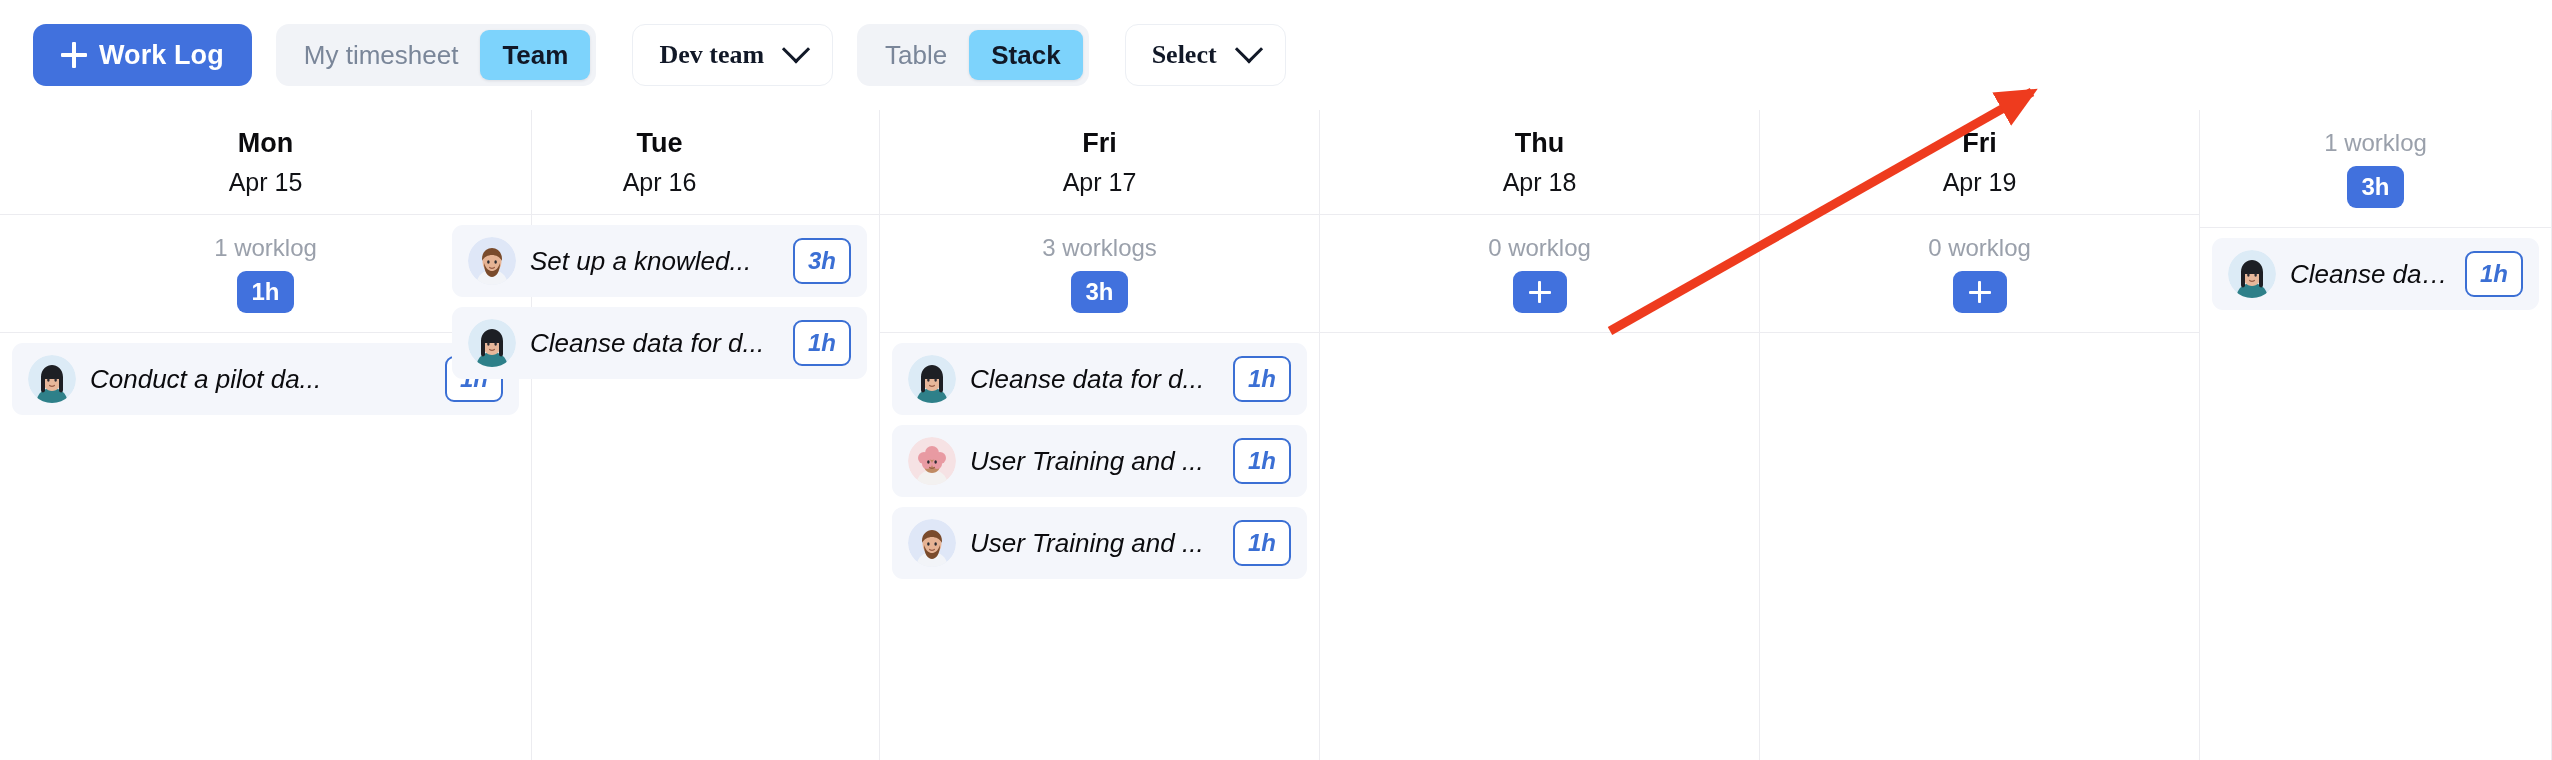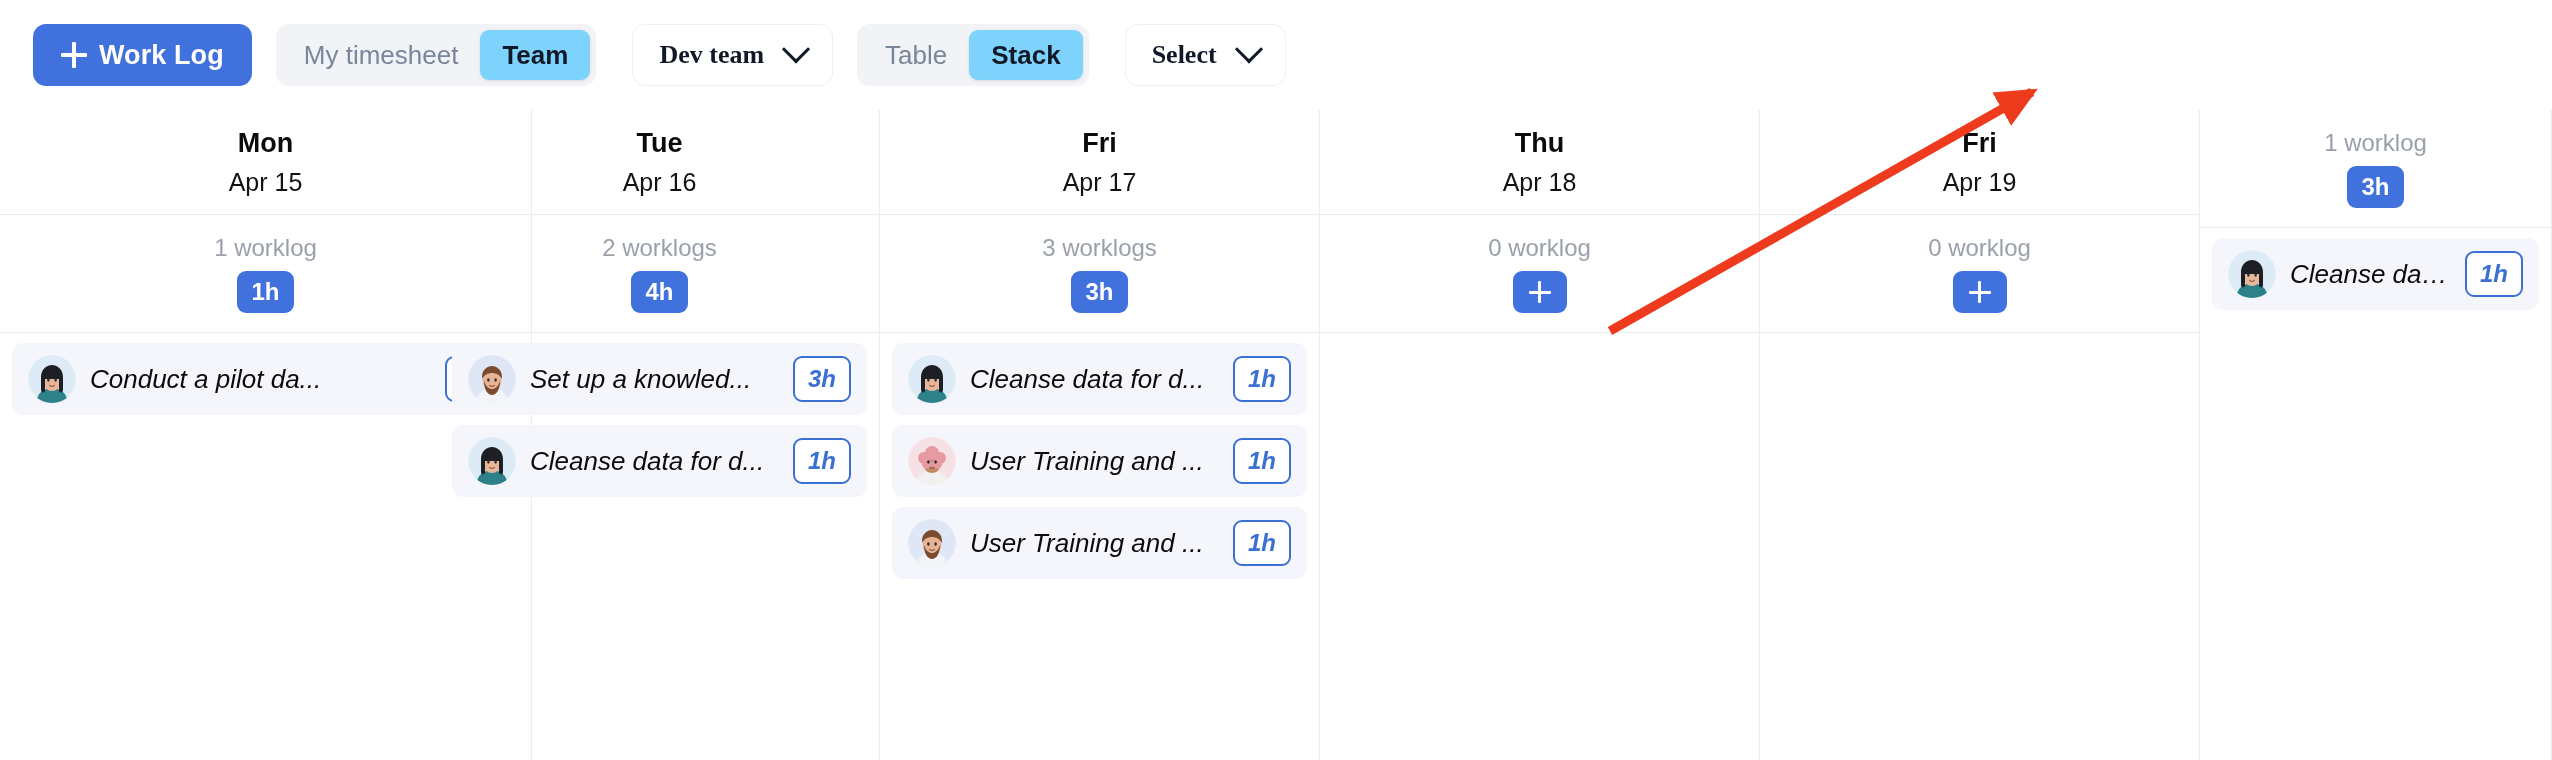--- a/index.html
+++ b/index.html
@@ -222,24 +222,20 @@
       <span class="title">Conduct a pilot da...</span>
       <span class="dur">1h</span>
     </div>
         </div>
       </div>
       <div class="col" style="left: 440px; width: 440px;">
     <div class="dayhead">
       <div class="dow">Tue</div>
       <div class="date">Apr 16</div>
     </div>
-    <div class="daysum">
-      <div class="cnt">2 worklogs</div>
-      <div class="pill">4h</div>
-    </div>
     <div class="cards">
     <div class="card">
       <span class="avatar"><svg viewBox="0 0 48 48" width="48" height="48">
     <circle cx="24" cy="24" r="24" fill="#dfe7f7"></circle>
     <path d="M8 48c1-10 8-15 16-15s15 5 16 15Z" fill="#f2f4f8"></path>
     <ellipse cx="24" cy="25" rx="9.5" ry="11" fill="#e6b394"></ellipse>
     <path d="M14 22c0-7 5-11 10-11s10 4 10 11v2c-2-4-6-6-10-6s-8 2-10 6Z" fill="#7a4b2c"></path>
              <path d="M16 26c0 9 4 14 8 14s8-5 8-14c-2 6-5 8-8 8s-6-2-8-8Z" fill="#7a4b2c"></path>
     <ellipse cx="20.4" cy="25" rx="1.25" ry="1.7" fill="#2b2b31"></ellipse>
     <ellipse cx="27.6" cy="25" rx="1.25" ry="1.7" fill="#2b2b31"></ellipse>

